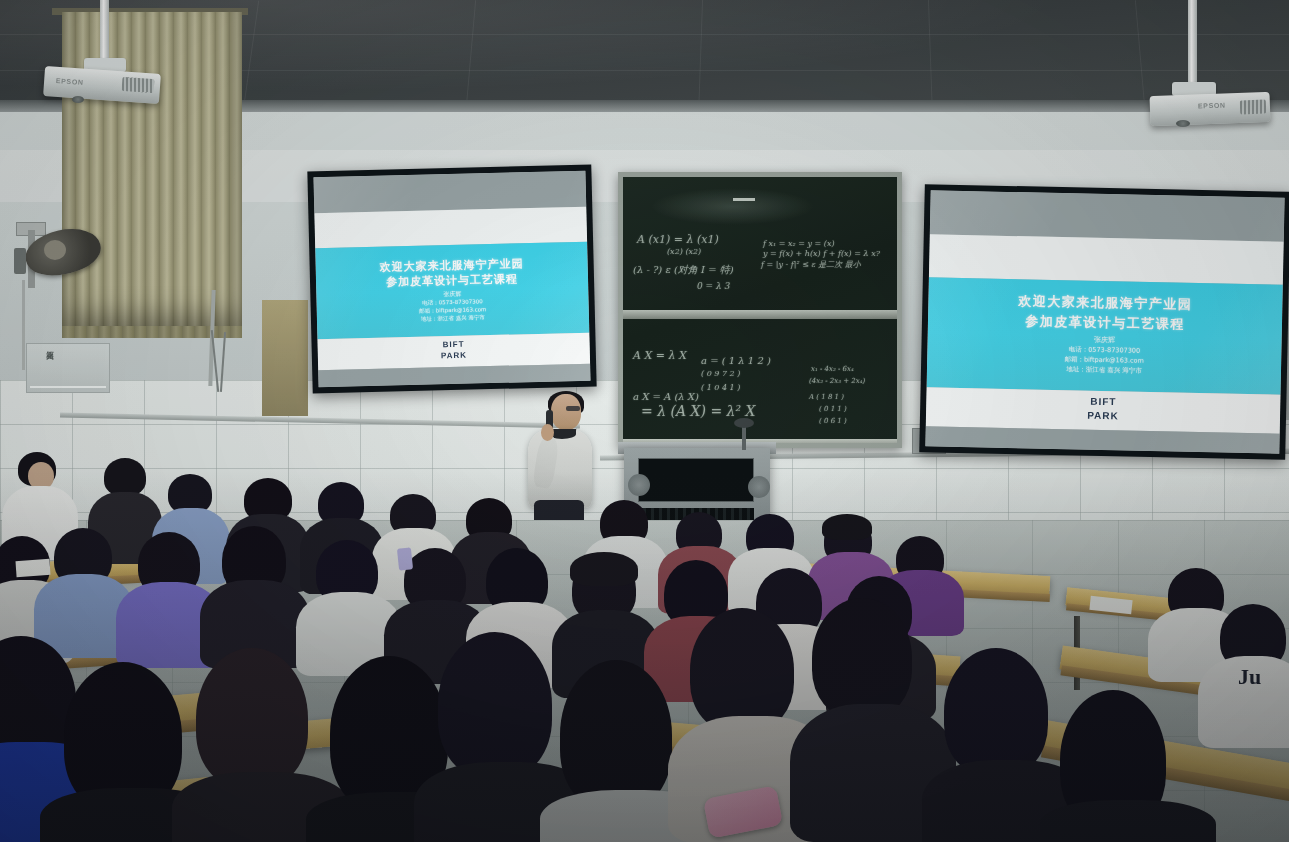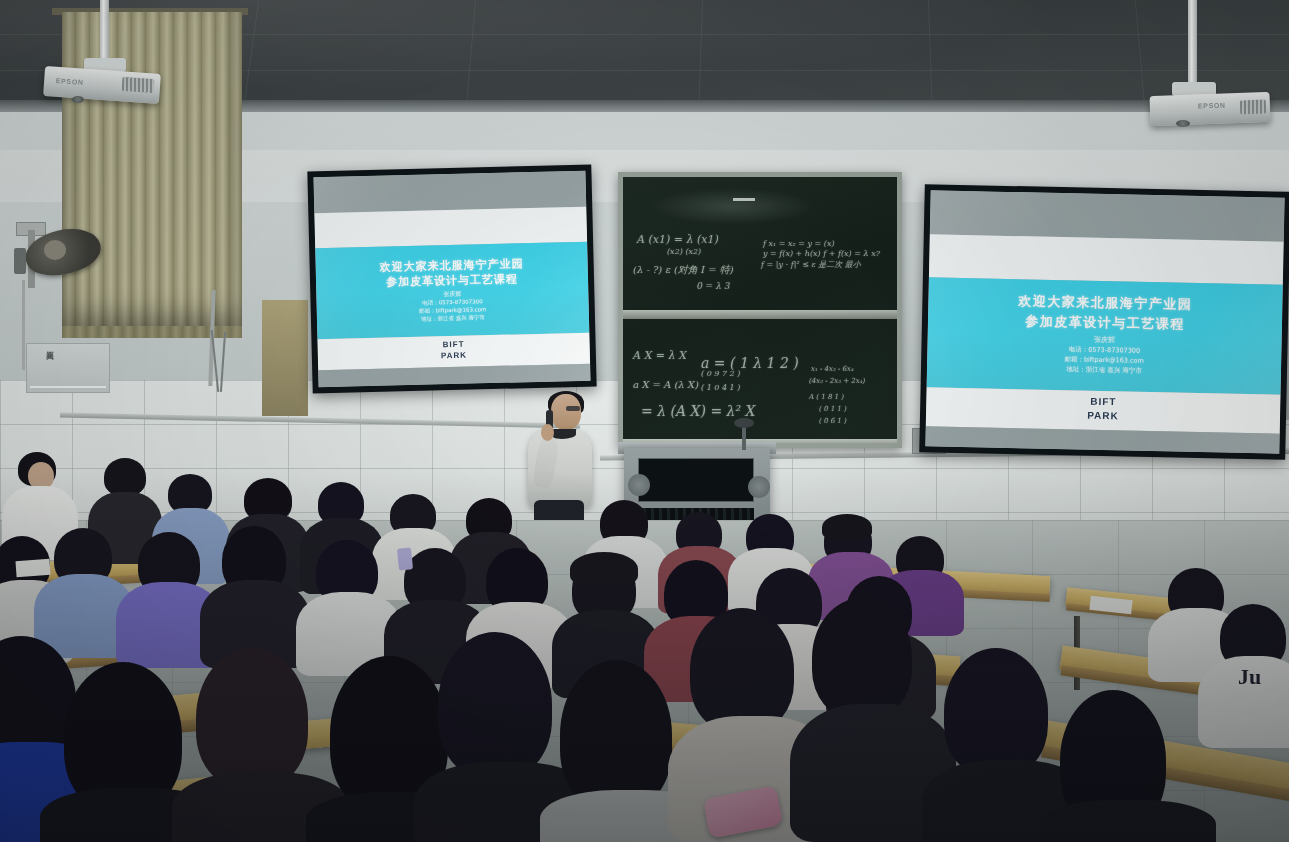--- a/index.html
+++ b/index.html
@@ -284,24 +284,24 @@
       <div class="chalk" style="left:44px;top:70px;font-size:8px;">(x2)       (x2)</div>
       <div class="chalk" style="left:10px;top:86px;font-size:10px;">(λ - ?) ε (对角 I = 特)</div>
       <div class="chalk" style="left:74px;top:104px;font-size:9px;">0 = λ 3</div>
       <div class="chalk" style="left:140px;top:52px;font-size:8px;margin-top:20px;">y = f(x) + h(x)  f + f(x) = λ x?</div>
       <div class="chalk" style="left:140px;top:62px;font-size:8px;">f x₁ = x₂ = y = (x)</div>
       <div class="chalk" style="left:138px;top:82px;font-size:8px;">f = |y - f|² ≤ ε 是二次 最小</div>
 
       <div class="bb-split"></div>
 
       <div class="chalk" style="left:10px;top:172px;font-size:11px;">A X = λ X</div>
-      <div class="chalk" style="left:78px;top:178px;font-size:14px;">a = ( 1  λ  1  2 )</div>
+      <div class="chalk" style="left:78px;top:178px;font-size:10px;">a = ( 1  λ  1  2 )</div>
       <div class="chalk" style="left:78px;top:192px;font-size:8px;">   ( 0  9  7  2 )</div>
       <div class="chalk" style="left:78px;top:206px;font-size:8px;">   ( 1  0  4  1 )</div>
-      <div class="chalk" style="left:10px;top:202px;font-size:10px;">a X = A (λ X)</div>
+      <div class="chalk" style="left:10px;top:214px;font-size:10px;">a X = A (λ X)</div>
       <div class="chalk" style="left:18px;top:226px;font-size:14px;">= λ (A X) = λ² X</div>
       <div class="chalk" style="left:188px;top:188px;font-size:7px;">x₁ - 4x₂ - 6x₄</div>
       <div class="chalk" style="left:186px;top:200px;font-size:7px;">(4x₂ - 2x₃ + 2x₄)</div>
       <div class="chalk" style="left:186px;top:216px;font-size:7px;">A ( 1 8 1 )</div>
       <div class="chalk" style="left:196px;top:228px;font-size:7px;">  ( 0 1 1 )</div>
       <div class="chalk" style="left:196px;top:240px;font-size:7px;">  ( 0 6 1 )</div>
 
       <div class="bb-tray"></div>
     </div>
   </div>

